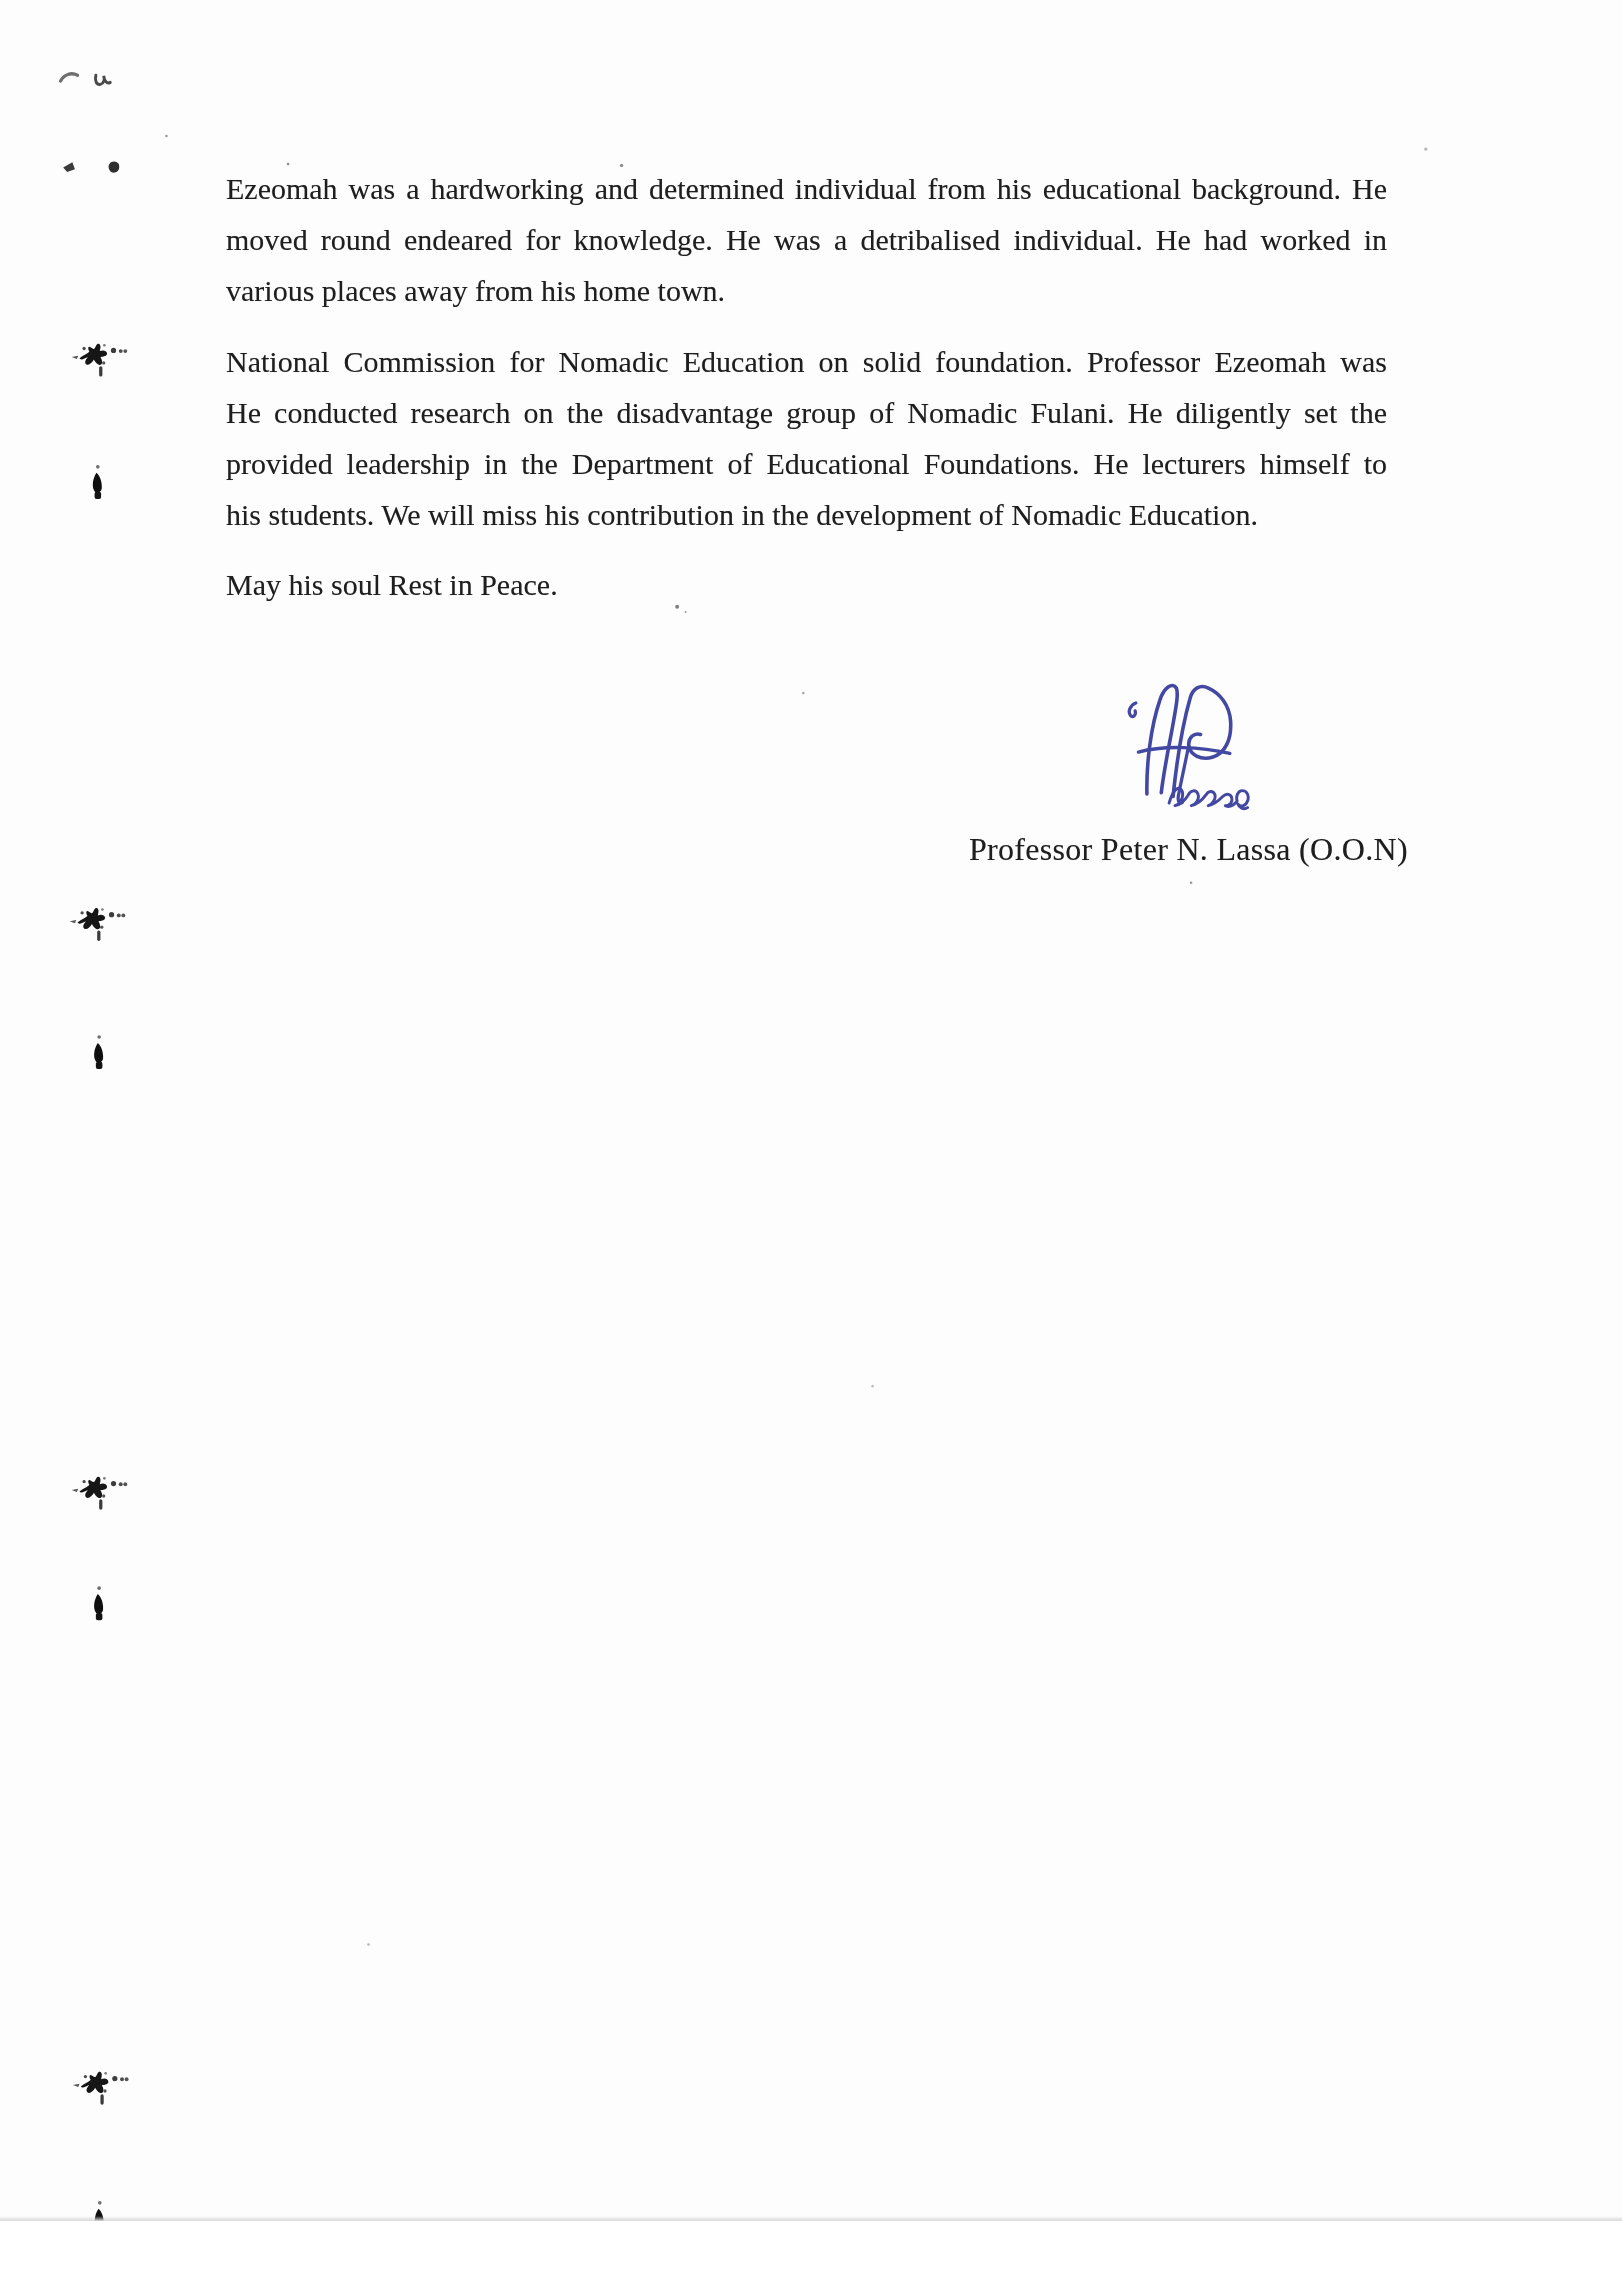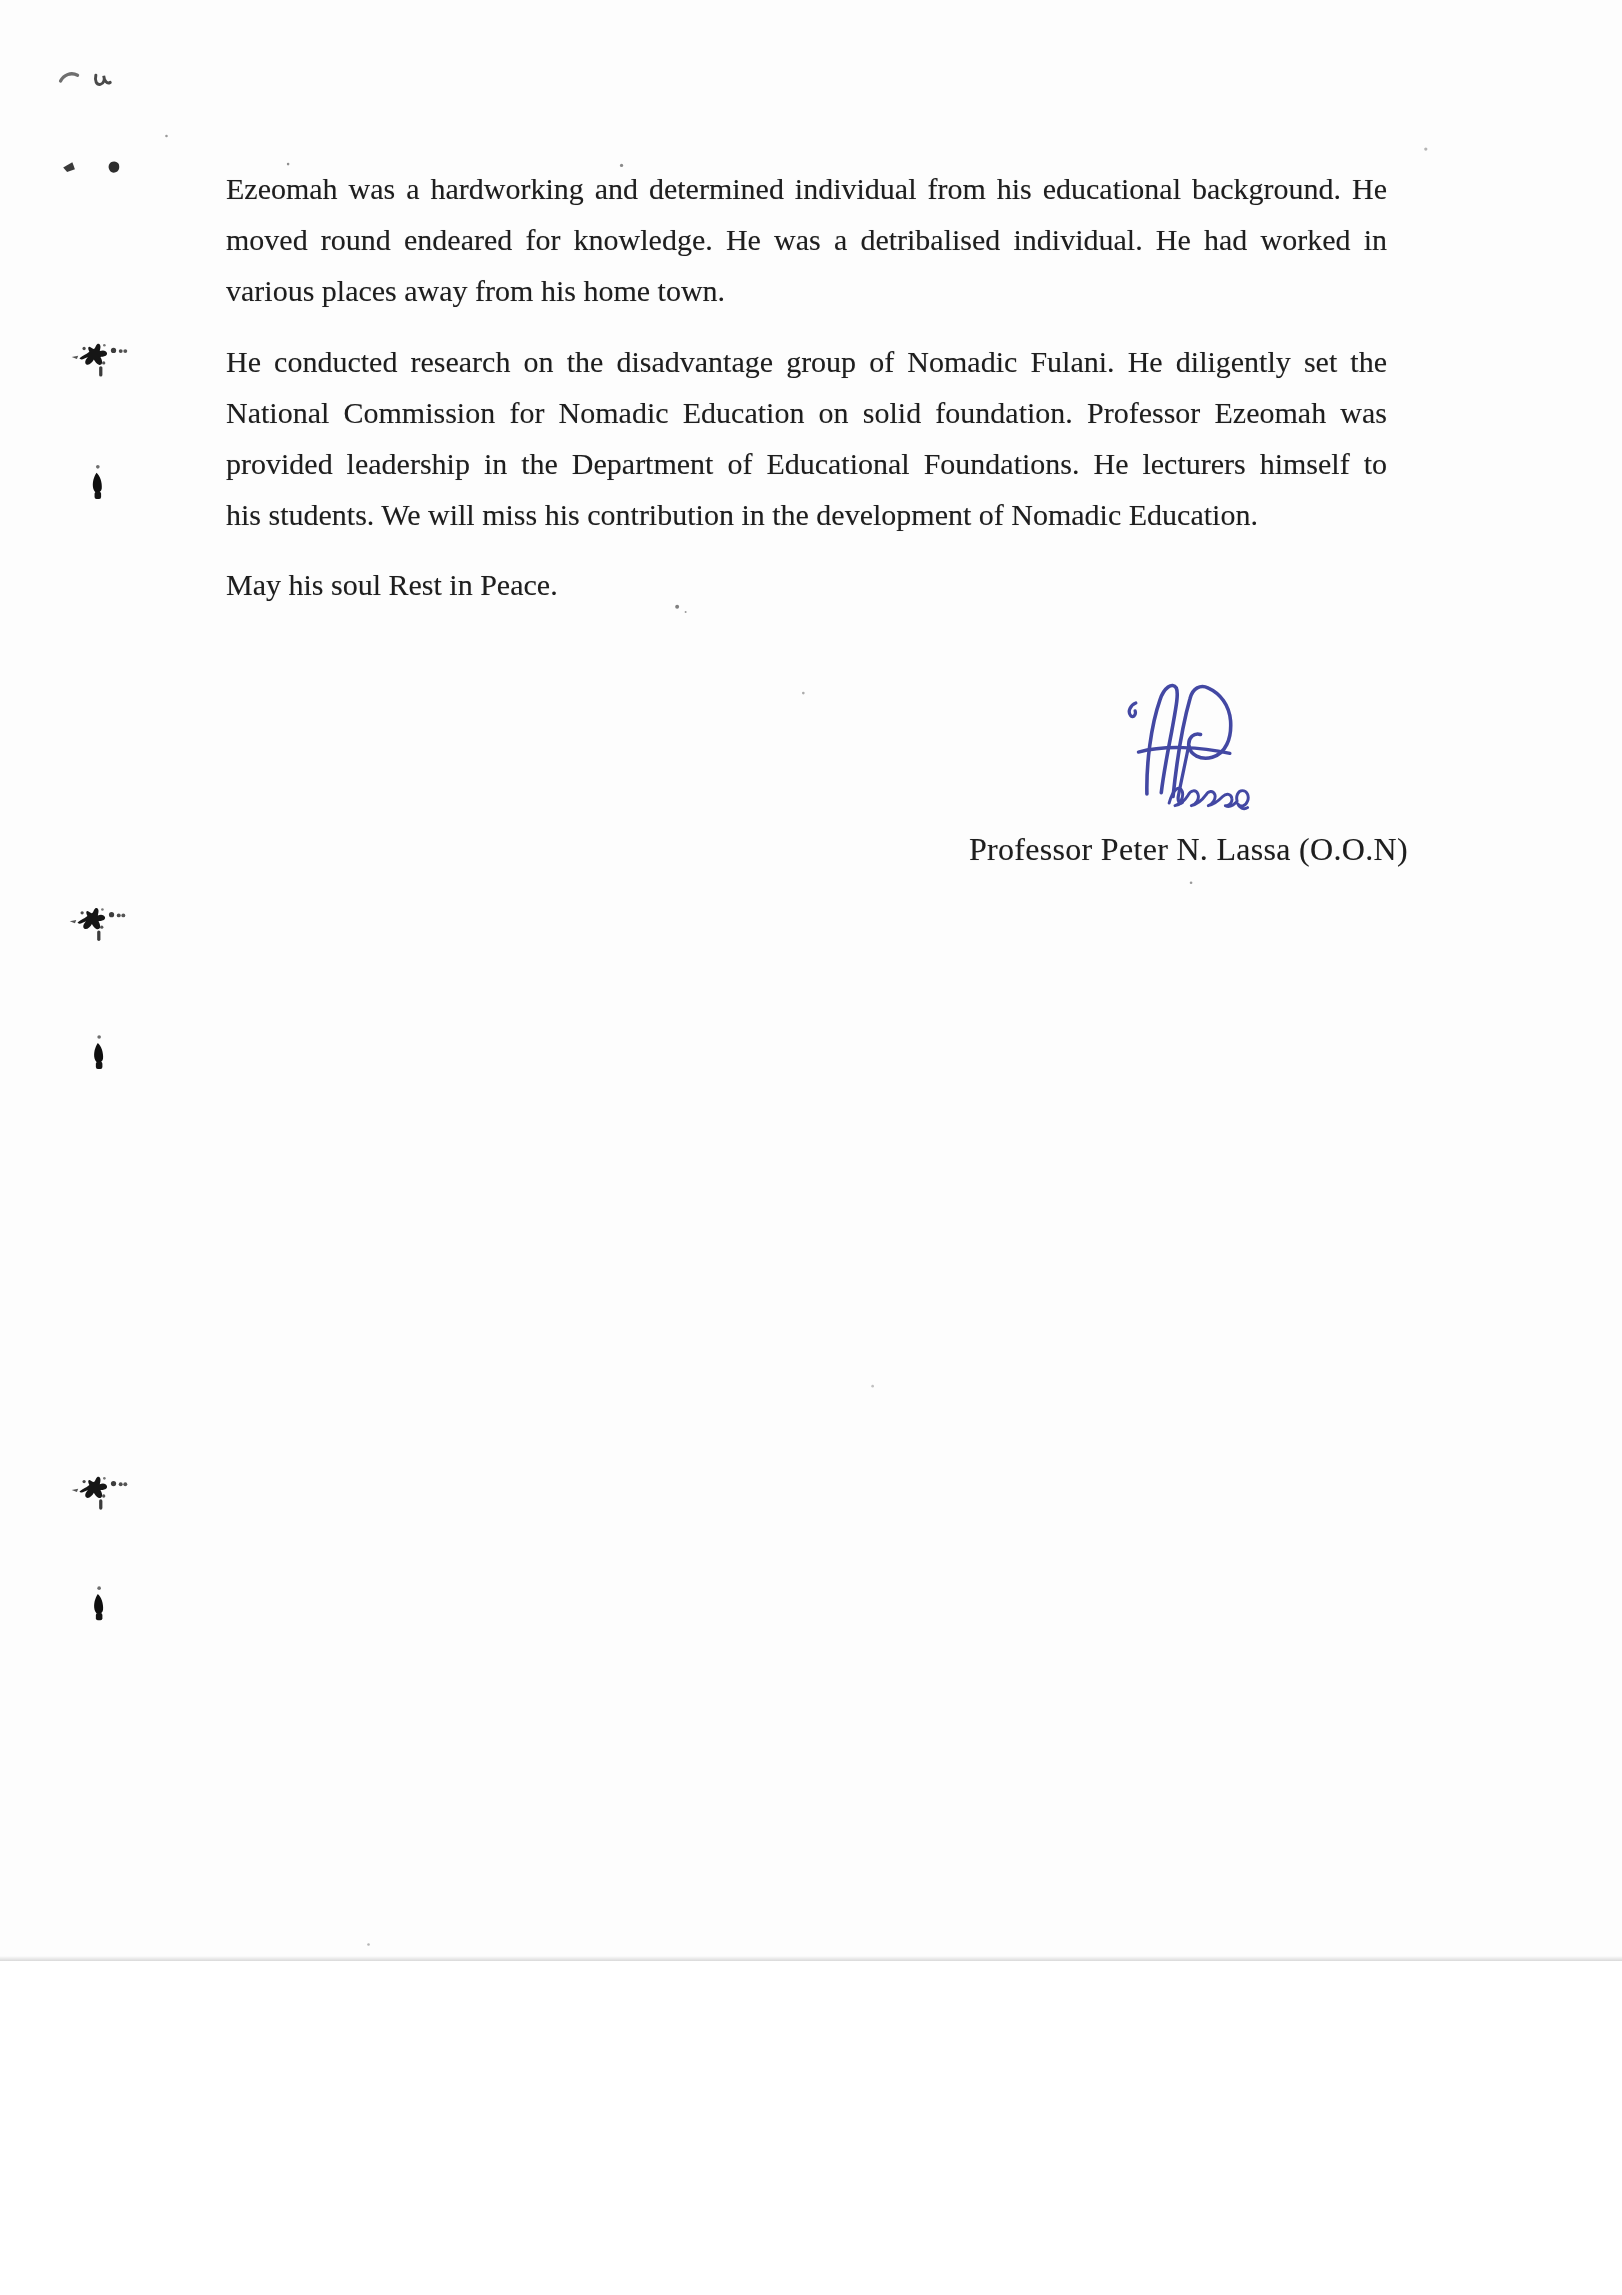--- a/index.html
+++ b/index.html
@@ -1,19 +1,19 @@
 <!DOCTYPE html>
 <html style="font-size:10.5px"><head>
 <meta charset="utf-8">
 <style>
   html, body { margin: 0; padding: 0; background: #ffffff; }
   .page {
     position: relative;
     width: 1623px;
-    height: 1961px;
+    height: 2221px;
     background: #fdfdfd;
     overflow: hidden;
     font-family: "Liberation Serif", serif;
     color: #1e1e1e;
   }
   .textblock {
     position: absolute;
     left: 226px;
     top: 163px;
     width: 1161px;
@@ -115,22 +115,22 @@
     </g>
   </svg>
 
   <div class="textblock">
     <div class="paragraph">
       <div class="line">Ezeomah was a hardworking and determined individual from his educational background. He</div>
       <div class="line">moved round endeared for knowledge. He was a detribalised individual. He had worked in</div>
       <div class="line last">various places away from his home town.</div>
     </div>
     <div class="paragraph">
+      <div class="line">National Commission for Nomadic Education on solid foundation. Professor Ezeomah was</div>
       <div class="line">He conducted research on the disadvantage group of Nomadic Fulani. He diligently set the</div>
-      <div class="line">National Commission for Nomadic Education on solid foundation. Professor Ezeomah was</div>
       <div class="line">provided leadership in the Department of Educational Foundations. He lecturers himself to</div>
       <div class="line last">his students. We will miss his contribution in the development of Nomadic Education.</div>
     </div>
     <div class="paragraph">
       <div class="line last">May his soul Rest in Peace.</div>
     </div>
   </div>
 
   <svg class="signature-svg" viewBox="0 0 280 260" xmlns="http://www.w3.org/2000/svg">
     <g stroke="#3a3f9f" fill="none" stroke-linecap="round" stroke-linejoin="round" opacity="0.95">

